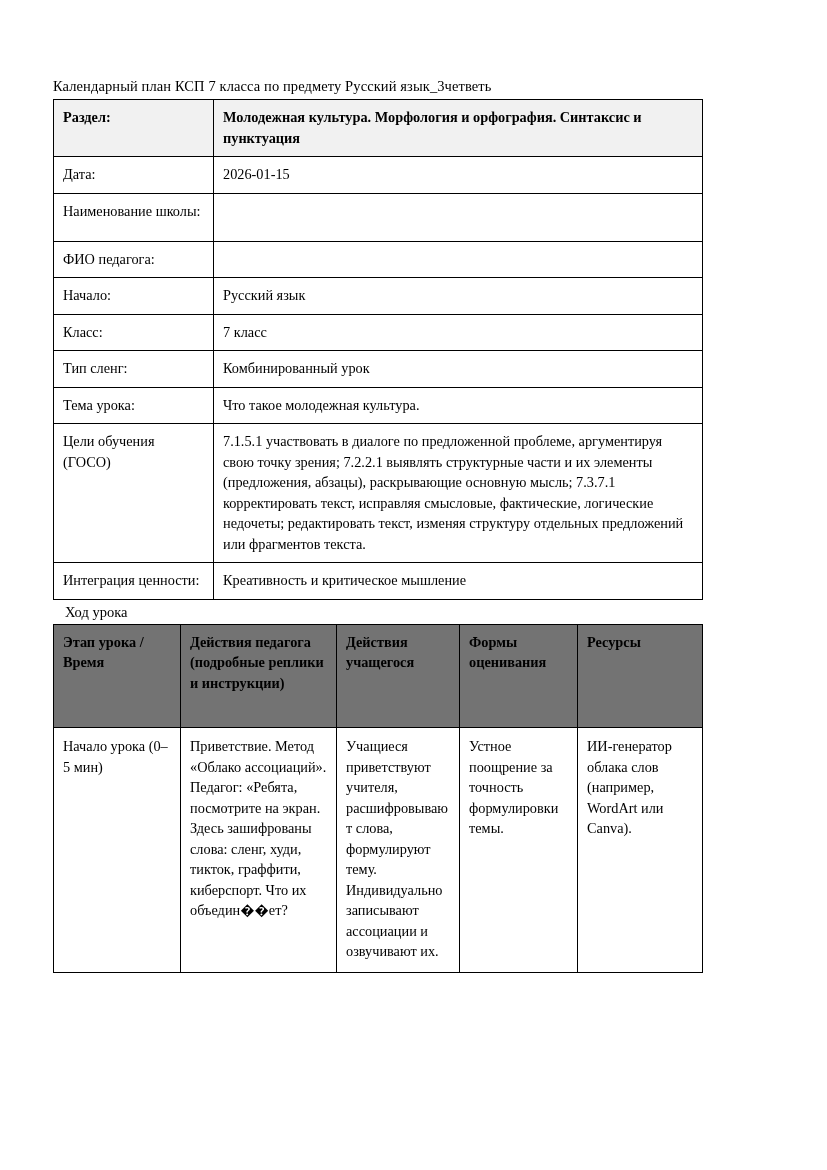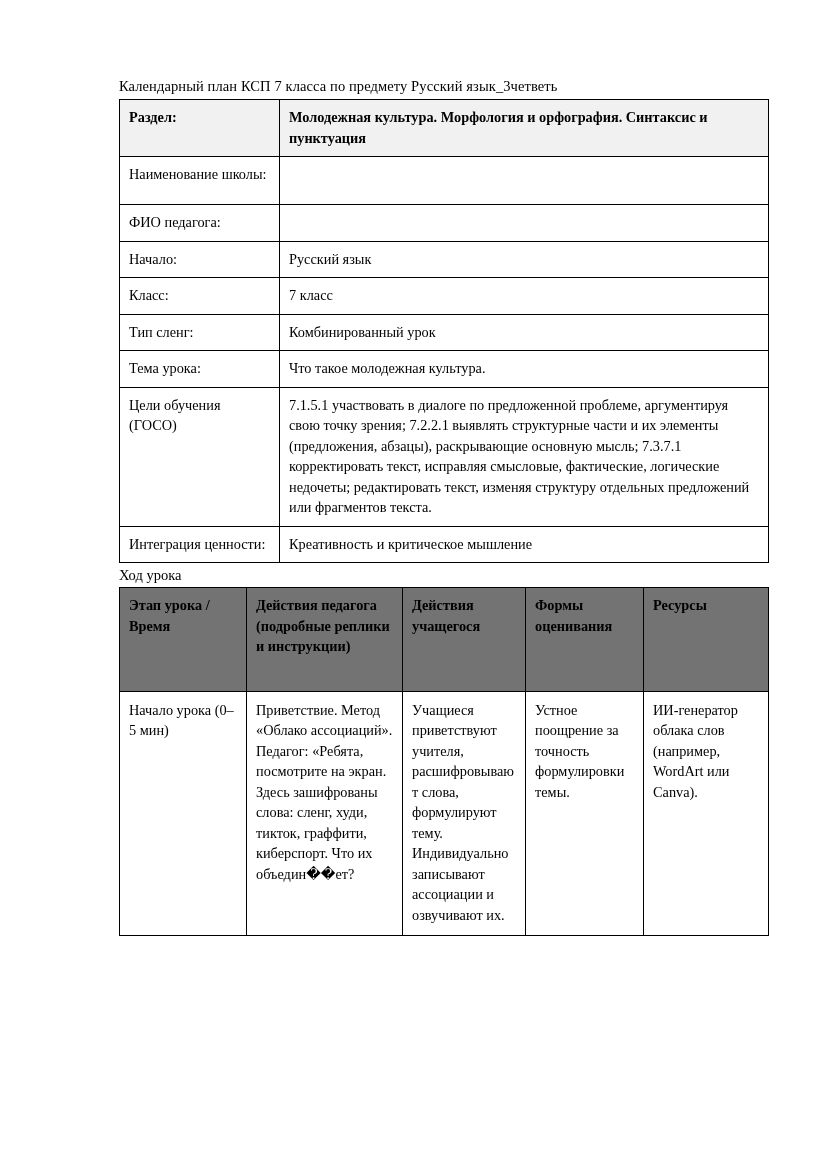--- a/index.html
+++ b/index.html
@@ -14,21 +14,22 @@
     font-family: "Liberation Serif", "DejaVu Serif", serif;
     color: #000000;
     -webkit-font-smoothing: antialiased;
   }
 
   .page {
     position: relative;
     width: 827px;
     height: 1158px;
     box-sizing: border-box;
-    padding: 78px 59px 0 119px;
+    padding: 78px 59px 0 53px;
+    font-family: Liberation Serif, serif;
   }
 
   .doc-title {
     font-size: 14.5px;
     line-height: 17px;
     margin: 0 0 4px 0;
     white-space: nowrap;
     letter-spacing: 0.1px;
   }
 
@@ -62,21 +63,21 @@
   .t-info td.label { }
   .t-info td.value { }
   .t-info td.bold,
   .t-info td.label.bold { font-weight: bold; }
 
   .t-info td.tall-empty { height: 32px; }
 
   .section-label {
     font-size: 14.5px;
     line-height: 18px;
-    margin: 3px 0 3px 0;
+    margin: 3px 0 3px 12px;
   }
 
   
   .t-flow col.c1 { width: 127px; }
   .t-flow col.c2 { width: 156px; }
   .t-flow col.c3 { width: 123px; }
   .t-flow col.c4 { width: 118px; }
   .t-flow col.c5 { width: 125px; }
 
   .t-flow thead th {
@@ -112,20 +113,24 @@
       <col class="c-label">
       <col class="c-value">
     </colgroup>
     <tbody>
 
       <tr class="shaded">
         <td class="label bold">Раздел:</td>
         <td class="value bold">Молодежная культура. Морфология и орфография. Синтаксис и пунктуация</td>
       </tr>
 
+      <tr>
+        <td class="label">Дата:</td>
+        <td class="value">2026-01-15</td>
+      </tr>
 
       <tr>
         <td class="label">Наименование школы:</td>
         <td class="value tall-empty"></td>
       </tr>
 
       <tr>
         <td class="label">ФИО педагога:</td>
         <td class="value"></td>
       </tr>

